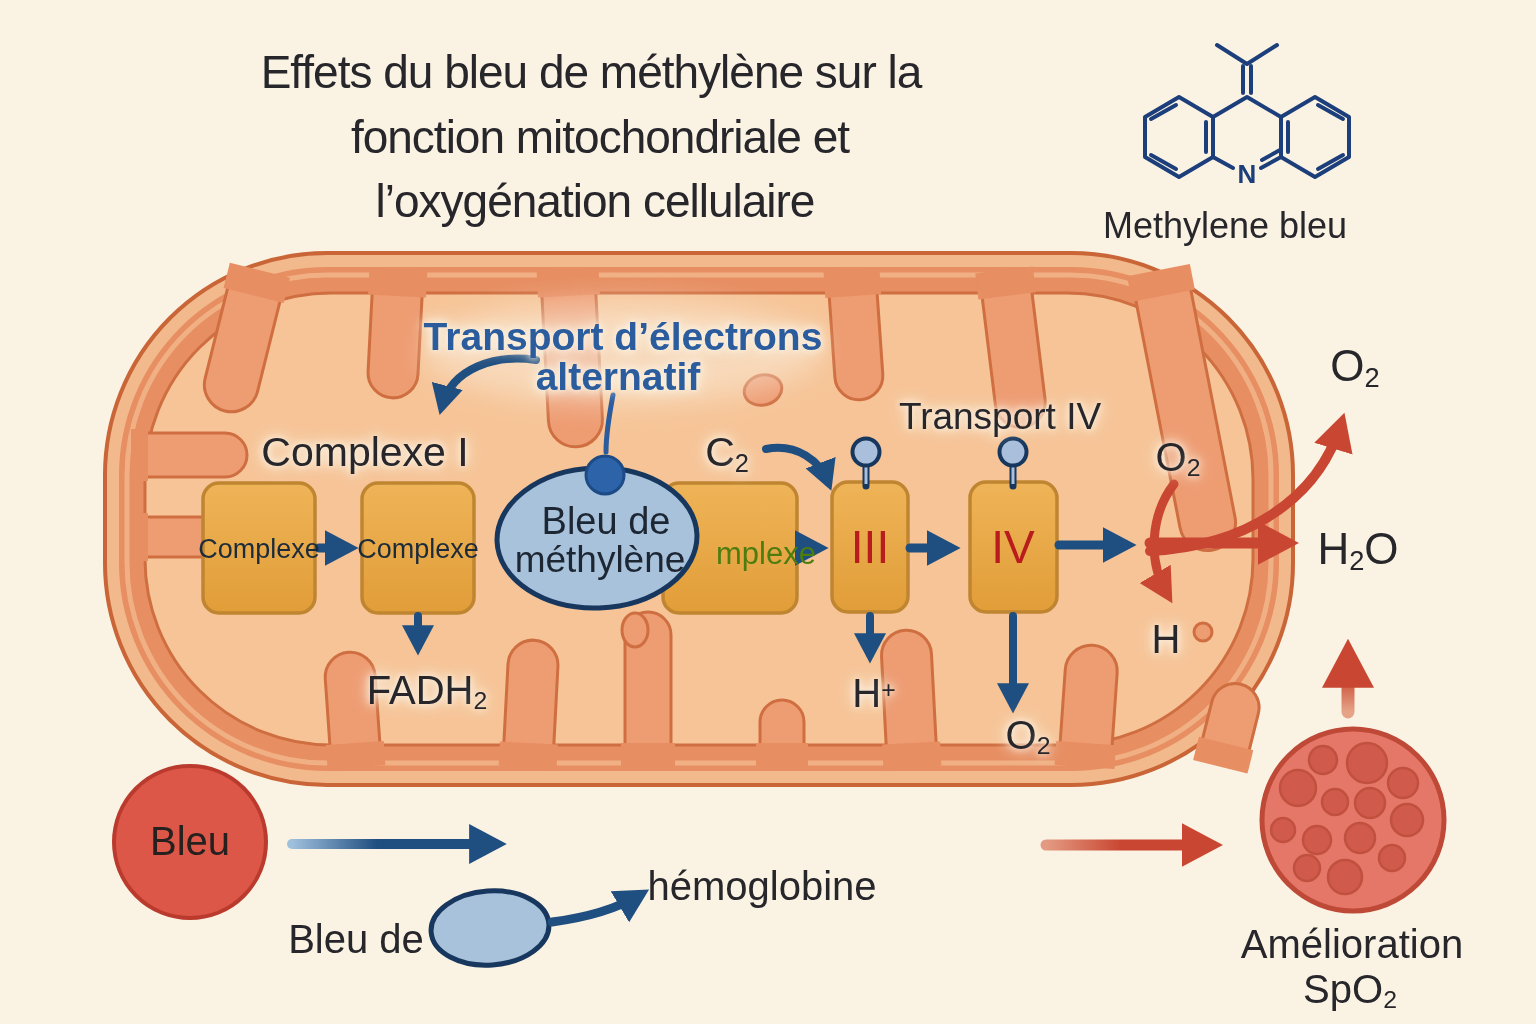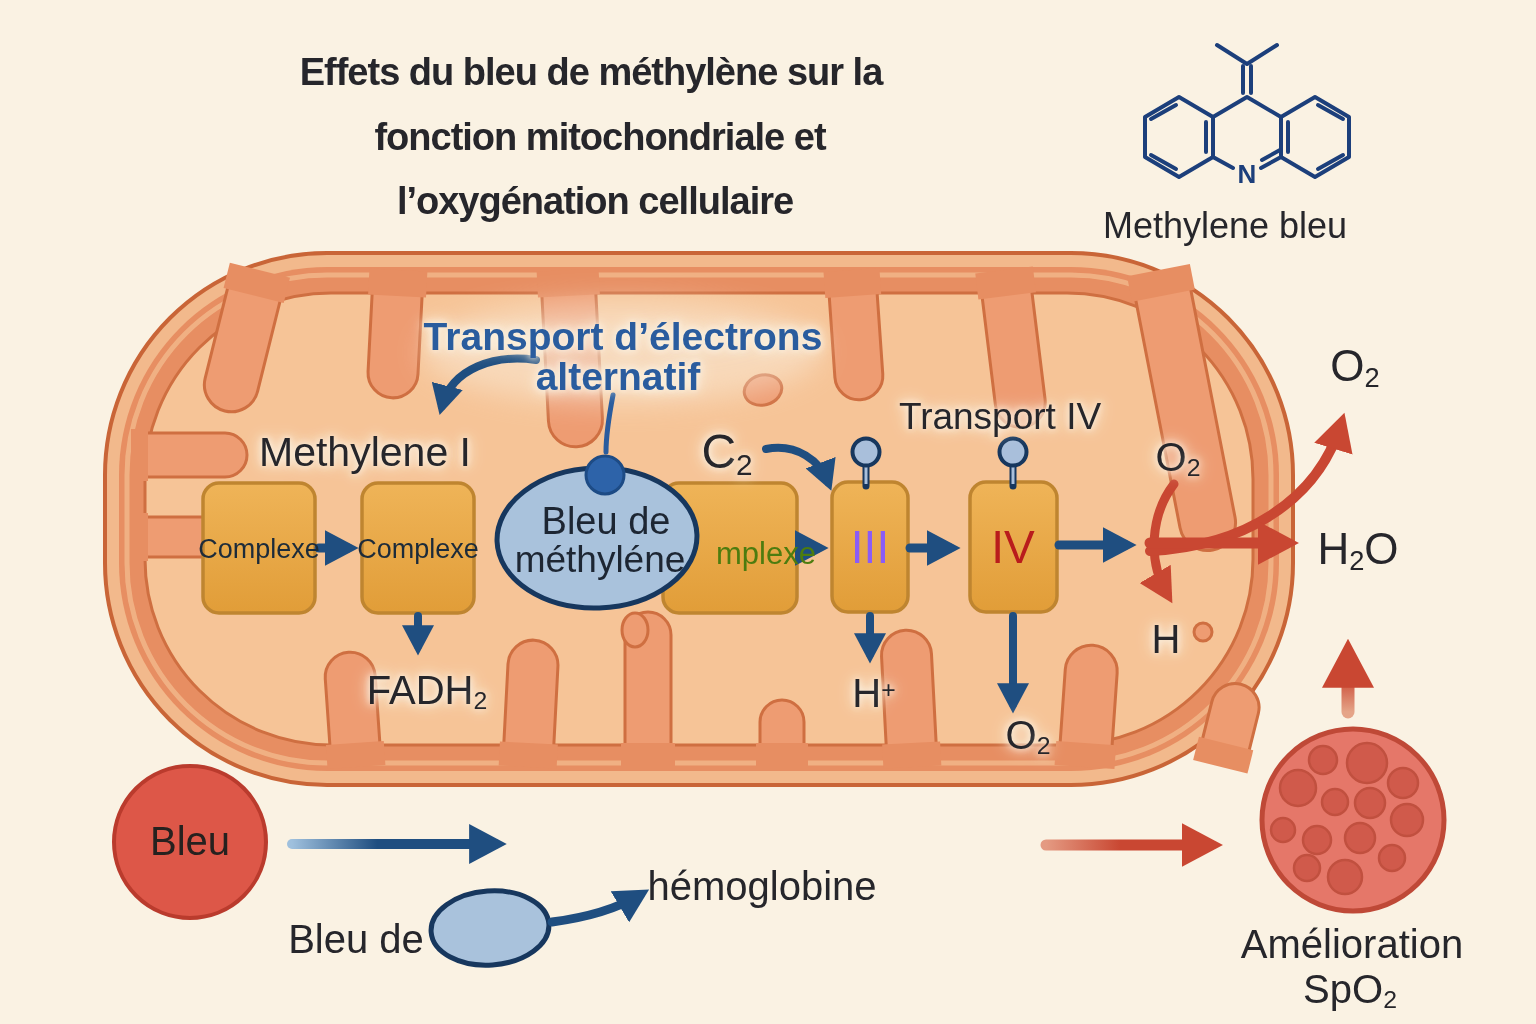--- a/index.html
+++ b/index.html
@@ -2,21 +2,21 @@
 <html style="--cream: #faf2e3; --ink: #26262b; --blue: #1f4e80; --textblue: #2a5c9e; --navy: #17375e; --lightblue: #a9bfdb; --blobfill: #a9c2dc; --dotblue: #2d63a9; --red: #c94732; --rbc: #e57769; --rbcstroke: #bf4937; --rbcdot: #d05a4b; --methb: #dd5748; --methbstroke: #ba3b2d; --boxstroke: #bf8530; --boxfill: #e9a946; --outerstroke: #c96537; --outerband: #f2b98c; --band: #e78e62; --matrix: #f6c497; --crista: #ee9c72; --cristastroke: #cf6f41; --molecule: #1c3f7b;"><head>
 <meta charset="utf-8">
 <style>
   html,body{margin:0;padding:0;background:#888;}
   .stage{position:relative;width:1536px;height:1024px;overflow:hidden;
          background:var(--cream);font-family:"Liberation Sans",sans-serif;}
   svg{position:absolute;left:0;top:0;}
   .lbl{position:absolute;transform:translate(-50%,-50%);white-space:nowrap;
        color:var(--ink);line-height:1;z-index:5;}
   .glow{text-shadow:0 0 6px var(--cream),0 0 12px var(--cream),0 0 18px var(--cream);}
-  .title-line{font-weight:700;font-size:38px;letter-spacing:-1px;color:var(--ink);}
+  .title-line{font-weight:400;font-size:46px;letter-spacing:-1px;color:var(--ink);}
   .blue-txt{color:var(--textblue);font-weight:700;}
   sub{font-size:.62em;vertical-align:-0.22em;}
   sup{font-size:.62em;vertical-align:.35em;}
   
   .mkb{fill:var(--blue);} .mkr{fill:var(--red);}
   .arrB{stroke:var(--blue);fill:none;stroke-linecap:round;}
   .arrR{stroke:var(--red);fill:none;stroke-linecap:round;}
   .navyln{stroke:var(--navy);fill:none;stroke-linecap:round;}
   .mol{stroke:var(--molecule);fill:none;stroke-width:4;stroke-linecap:round;stroke-linejoin:round;}
   .crista{fill:var(--crista);stroke:var(--cristastroke);stroke-width:3;}
@@ -189,32 +189,32 @@
 <div class="lbl title-line" style="left:591px;top:72px;">Effets du bleu de méthylène sur la</div>
 <div class="lbl title-line" style="left:600px;top:137px;">fonction mitochondriale et</div>
 <div class="lbl title-line" style="left:595px;top:201px;">l’oxygénation cellulaire</div>
 
 <div class="lbl" style="left:1247px;top:174px;font-size:26px;color:var(--molecule);font-weight:700;">N</div>
 <div class="lbl" style="left:1225px;top:226px;font-size:36px;">Methylene bleu</div>
 
 <div class="lbl blue-txt glow" style="left:623px;top:336px;font-size:39px;">Transport d’électrons</div>
 <div class="lbl blue-txt glow" style="left:618px;top:376px;font-size:39px;">alternatif</div>
 
-<div class="lbl glow" style="left:365px;top:452px;font-size:41px;">Methylene I</div>
+<div class="lbl glow" style="left:365px;top:452px;font-size:41px;">Complexe I</div>
 <div class="lbl glow" style="left:1000px;top:416px;font-size:37px;">Transport IV</div>
-<div class="lbl glow" style="left:727px;top:454px;font-size:48px;text-align:right;"><span>C</span><sub>2</sub></div>
+<div class="lbl glow" style="left:727px;top:454px;font-size:41px;text-align:right;"><span>C</span><sub>2</sub></div>
 
 <div class="lbl" style="left:259px;top:549px;font-size:27px;color:#1c2b3a;">Complexe</div>
 <div class="lbl" style="left:418px;top:549px;font-size:27px;color:#1c2b3a;">Complexe</div>
 <div class="lbl" style="left:766px;top:553px;font-size:31px;color:#4d7c0f;">mplexe</div>
-<div class="lbl" style="left:870px;top:547px;font-size:46px;color:#8b5cf6;">III</div>
+<div class="lbl" style="left:870px;top:547px;font-size:46px;color:#b91c1c;">III</div>
 <div class="lbl" style="left:1013px;top:547px;font-size:46px;color:#b91c1c;">IV</div>
 
 <div class="lbl" style="left:606px;top:521px;font-size:38px;color:#1d2633;">Bleu de</div>
-<div class="lbl" style="left:600px;top:559px;font-size:37px;color:#1d2633;">méthyléne</div>
+<div class="lbl" style="left:600px;top:559px;font-size:37px;color:#1d2633;">méthylène</div>
 
 <div class="lbl glow" style="left:427px;top:692px;font-size:40px;"><span>FADH</span><sub>2</sub></div>
 <div class="lbl glow" style="left:874px;top:693px;font-size:40px;"><span>H</span><sup>+</sup></div>
 <div class="lbl glow" style="left:1028px;top:737px;font-size:40px;"><span>O</span><sub>2</sub></div>
 <div class="lbl glow" style="left:1178px;top:459px;font-size:40px;"><span>O</span><sub>2</sub></div>
 <div class="lbl glow" style="left:1166px;top:639px;font-size:40px;">H</div>
 <div class="lbl" style="left:1358px;top:551px;font-size:44px;"><span>H</span><sub>2</sub><span>O</span></div>
 <div class="lbl" style="left:1355px;top:368px;font-size:44px;"><span>O</span><sub>2</sub></div>
 
 <div class="lbl" style="left:190px;top:841px;font-size:40px;color:#26211f;">Bleu</div>

